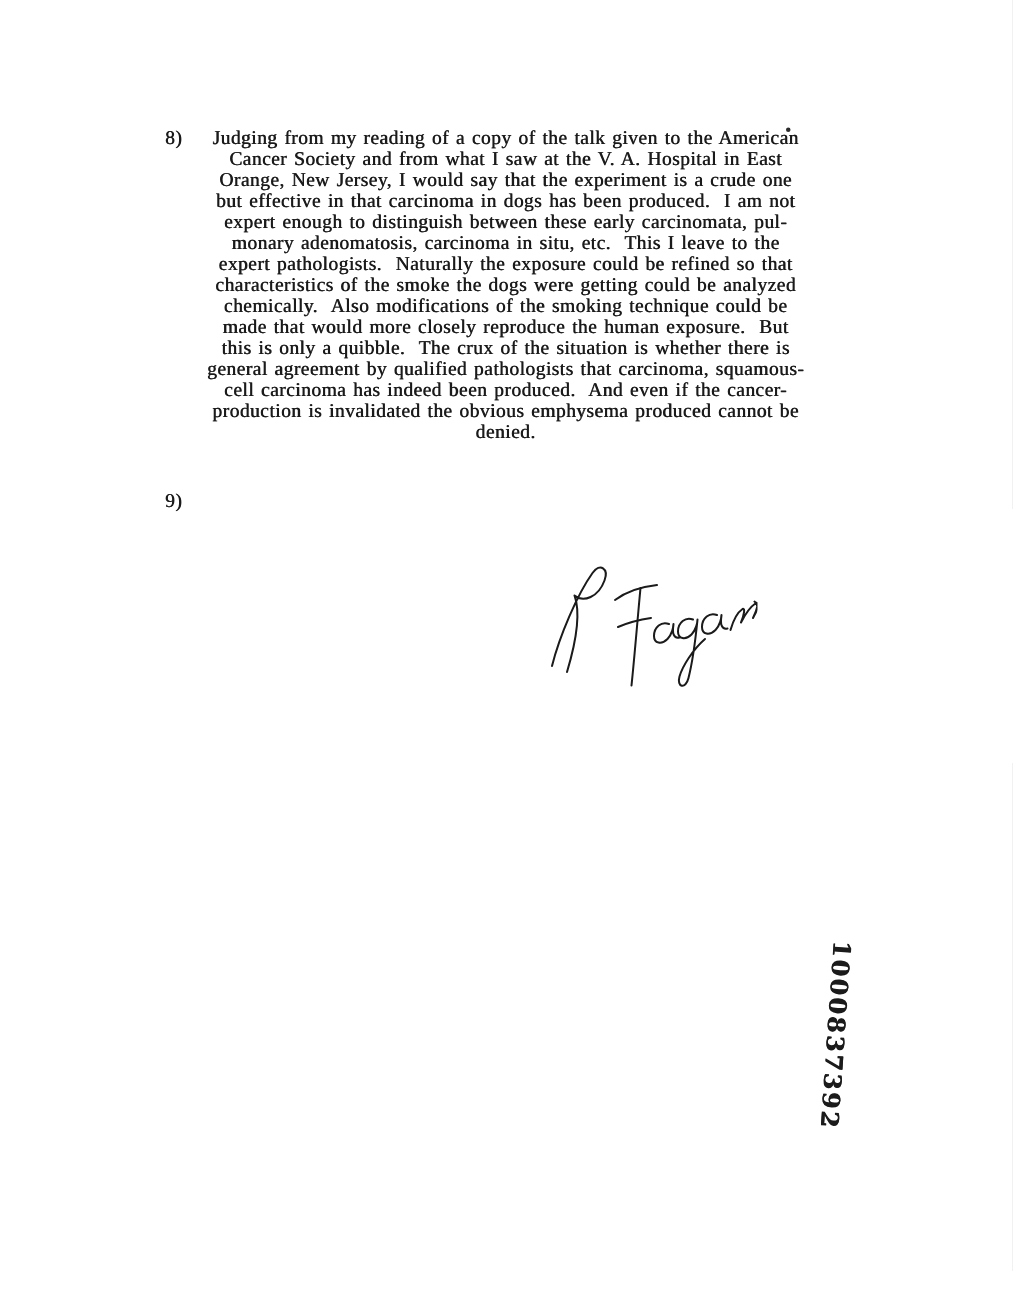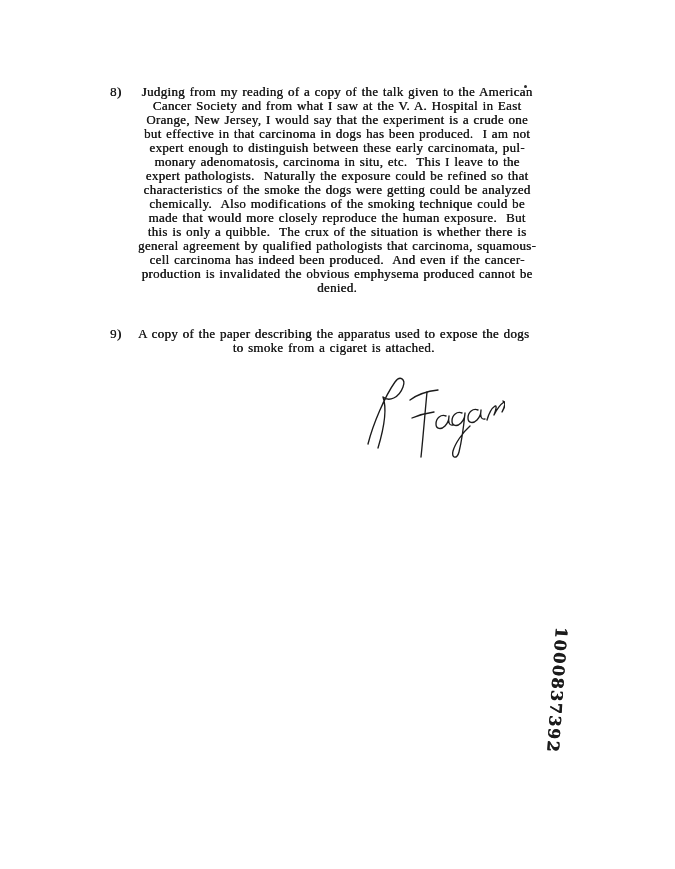--- a/index.html
+++ b/index.html
@@ -87,22 +87,20 @@
 made that would more closely reproduce the human exposure.  But
 this is only a quibble.  The crux of the situation is whether there is
 general agreement by qualified pathologists that carcinoma, squamous-
 cell carcinoma has indeed been produced.  And even if the cancer-
 production is invalidated the obvious emphysema produced cannot be
 denied.</div>
     </section>
 
     <section class="list-item">
       <span class="item-number">9)</span>
-      <div class="item-text">A copy of the paper describing the apparatus used to expose the dogs
-to smoke from a cigaret is attached.</div>
     </section>
 
   </main>
 
   <svg class="signature" viewBox="0 0 150 95" role="img" aria-label="R Fagan">
 
     <path d="M13,76 C18,56 30,28 40,14 C45,7 51,11 48,19 C44,30 34,34 28,29 M28,29 C32,40 29,60 23,80"></path>
 
     <path d="M55,32 C63,26 74,23 83,22"></path>
 

